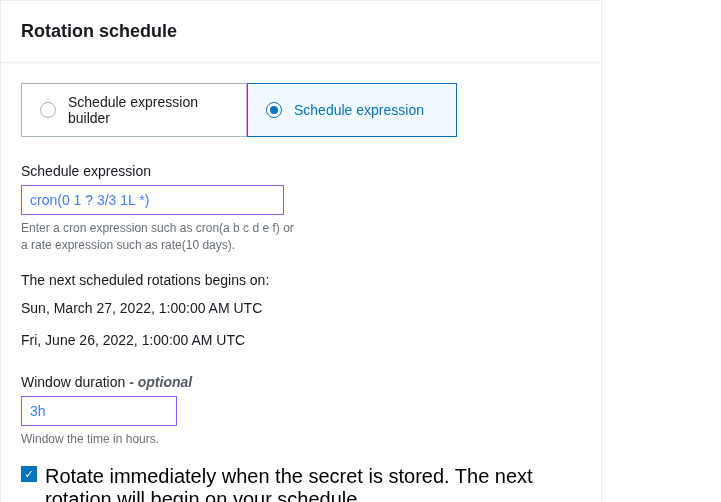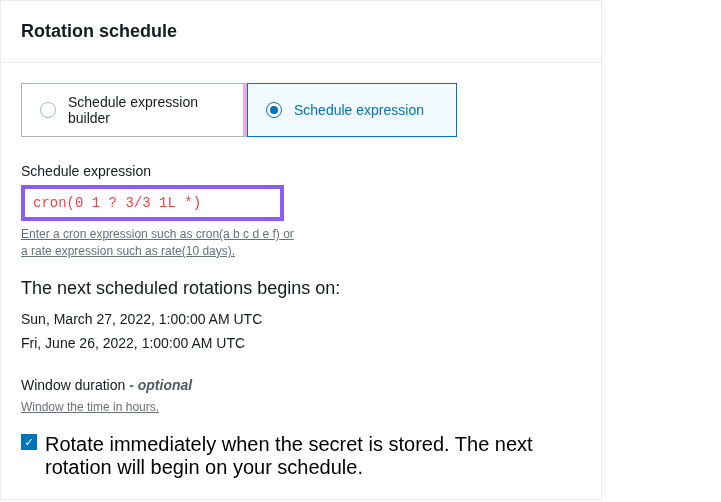--- a/index.html
+++ b/index.html
@@ -38,21 +38,21 @@
       display: flex;
       align-items: center;
       gap: 12px;
       cursor: pointer;
       background: #fff;
       font-size: 14px;
       width: 226px;
       box-sizing: border-box;
     }
     .tab:first-child {
-      border-right: 4px solid #f9a8d4;
+      border-right: 1px solid #f9a8d4;
     }
     .tab.selected {
       border: 1px solid #0073bb;
       background: #f1faff;
       color: #0073bb;
       font-weight: 400;
       width: 210px;
     }
     .tab .radio {
       flex-shrink: 0;
@@ -83,50 +83,49 @@
       font-size: 14px;
       margin-bottom: 6px;
       color: #16191f;
     }
     .optional {
       font-style: italic;
       color: #545b64;
       font-weight: bold;
     }
     .text-input {
-      border: 4px solid #8b5cf6;
+      border: 1px solid #8b5cf6;
       padding: 6px 8px;
       font-size: 14px;
-      font-family: Liberation Mono, monospace;
-      color: #ef4444;
+      font-family: Liberation Sans, sans-serif;
+      color: #3b82f6;
       box-sizing: border-box;
     }
     .input-wide {
       width: 263px;
     }
     .input-narrow {
       width: 156px;
     }
     .helper-text {
       font-size: 12px;
       color: #687078;
       margin-top: 5px;
       line-height: 1.4;
       max-width: 280px;
-      text-decoration: underline;
     }
     .next-rotation-heading {
-      font-size: 18px;
+      font-size: 14px;
       color: #16191f;
       margin-bottom: 12px;
     }
     .rotation-date {
       font-size: 14px;
       color: #16191f;
-      margin-bottom: 8px;
+      margin-bottom: 16px;
     }
     .checkbox-row {
       display: flex;
       align-items: flex-start;
       gap: 8px;
       margin-top: 12px;
     }
     .checkbox-box {
       width: 14px;
       height: 14px;
@@ -184,20 +183,21 @@
       <div class="next-rotation-heading">The next scheduled rotations begins on:</div>
       <div class="rotation-date">Sun, March 27, 2022, 1:00:00 AM UTC</div>
       <div class="rotation-date" style="margin-bottom:0;">Fri, June 26, 2022, 1:00:00 AM UTC</div>
     </div>
 
     <div class="field-group">
       <div class="field-label">
         <span>Window duration</span>
         <span class="optional">- optional</span>
       </div>
+      <input type="text" class="text-input input-narrow" value="3h" style="">
       <div class="helper-text">Window the time in hours.</div>
     </div>
 
     <div class="checkbox-row">
       <span class="checkbox-box">
         <span class="checkbox-check">✓</span>
       </span>
       <span class="checkbox-label">Rotate immediately when the secret is stored. The next rotation will begin on your schedule.</span>
     </div>
 

